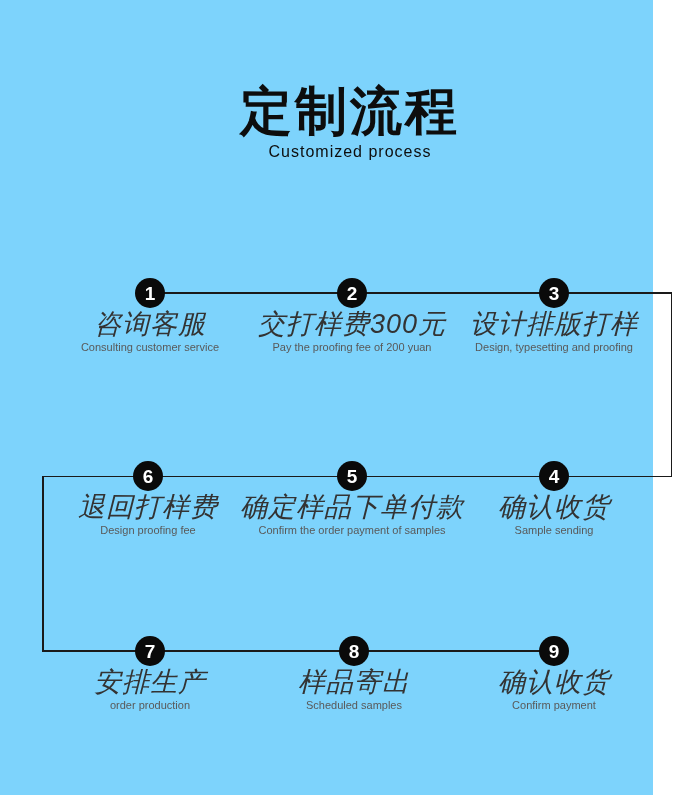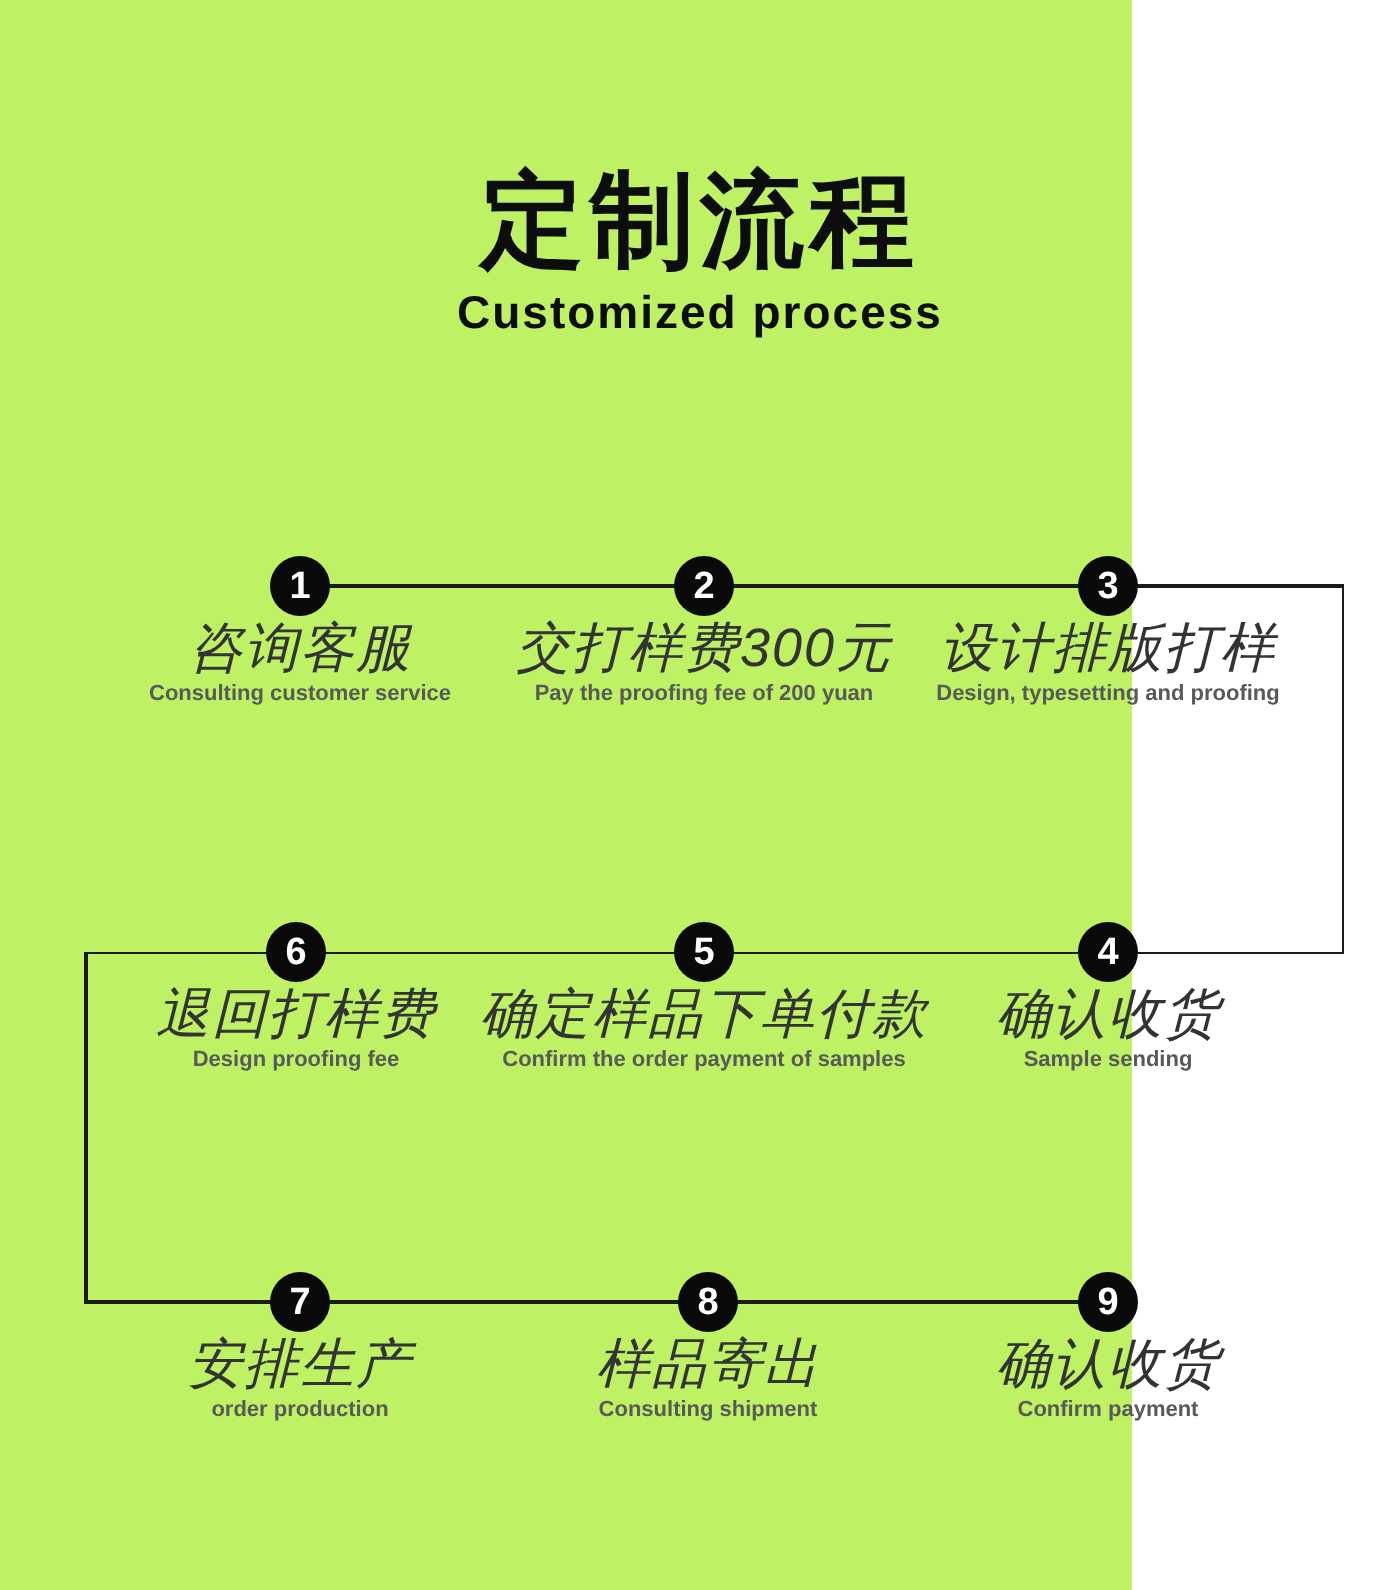--- a/index.html
+++ b/index.html
@@ -5,50 +5,50 @@
   :root{
     --c-circle:#0a0a0a;
     --c-line:#1a1a1a;
     --c-step:#333333;
     --c-sub:#595959;
     --c-title:#0d0d0d;
   }
   *{margin:0;padding:0;box-sizing:border-box;}
   html,body{width:700px;height:795px;background:#ffffff;overflow:hidden;
     font-family:"Liberation Sans","DejaVu Sans",sans-serif;}
-  .canvas{position:relative;width:566px;height:795px;background:#bef264;}
+  .canvas{position:relative;width:653px;height:795px;background:#7dd3fc;}
 
   .title{
     position:absolute;left:0;top:84px;width:700px;text-align:center;
     font-size:52px;font-weight:800;color:var(--c-title);letter-spacing:3px;
     line-height:1.05;
   }
   .subtitle{
     position:absolute;left:0;top:143px;width:700px;text-align:center;
-    font-size:23px;font-weight:700;color:var(--c-title);letter-spacing:1px;
+    font-size:16px;font-weight:400;color:var(--c-title);letter-spacing:1px;
   }
 
   .line{position:absolute;background:var(--c-line);z-index:1;}
   .hline{height:1.5px;}
   .vline{width:1.5px;}
 
   .step{position:absolute;width:230px;z-index:2;}
   .circle{
     position:absolute;left:100px;top:0;width:30px;height:30px;border-radius:50%;
     background:var(--c-circle);color:#ffffff;display:flex;align-items:center;
     justify-content:center;font-size:19px;font-weight:700;line-height:1;
   }
   .zh{
     position:absolute;left:0;top:32px;width:230px;text-align:center;
     font-size:27px;font-weight:400;color:var(--c-step);letter-spacing:1px;
     white-space:nowrap;line-height:1.1;font-style:italic;
   }
   .en{
     position:absolute;left:0;top:63px;width:230px;text-align:center;
-    font-size:11px;font-weight:700;color:var(--c-sub);white-space:nowrap;
+    font-size:11px;font-weight:400;color:var(--c-sub);white-space:nowrap;
   }
 
   
   
   .r1c1{left:35px;top:278px;}
   .r1c2{left:237px;top:278px;}
   .r1c3{left:439px;top:278px;}
   .r2c3{left:439px;top:461px;}
   .r2c2{left:237px;top:461px;}
   .r2c1{left:33px;top:461px;}
@@ -103,21 +103,21 @@
   </div>
 
   <div class="step r3c1">
     <div class="circle">7</div>
     <div class="zh">安排生产</div>
     <div class="en">order production</div>
   </div>
   <div class="step r3c2">
     <div class="circle">8</div>
     <div class="zh">样品寄出</div>
-    <div class="en">Consulting shipment</div>
+    <div class="en">Scheduled samples</div>
   </div>
   <div class="step r3c3">
     <div class="circle">9</div>
     <div class="zh">确认收货</div>
     <div class="en">Confirm payment</div>
   </div>
 
 </div>
 
 </body></html>

